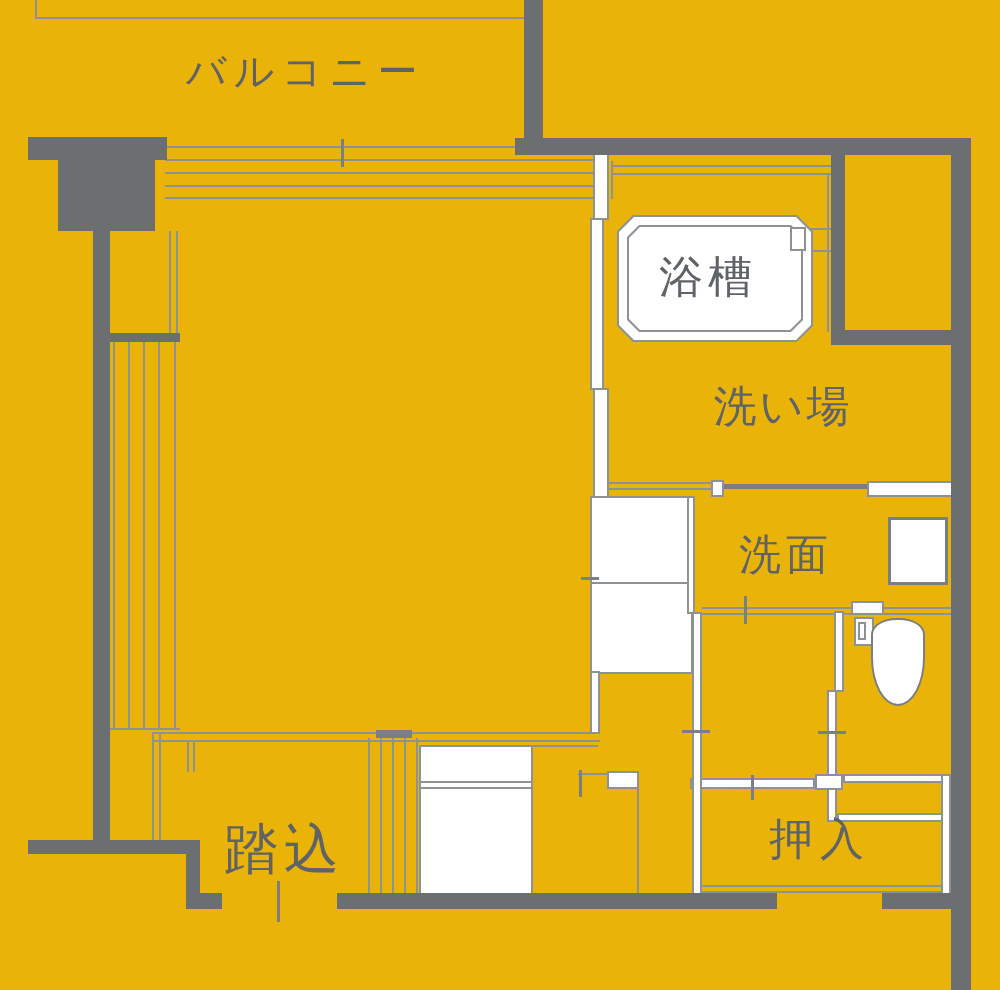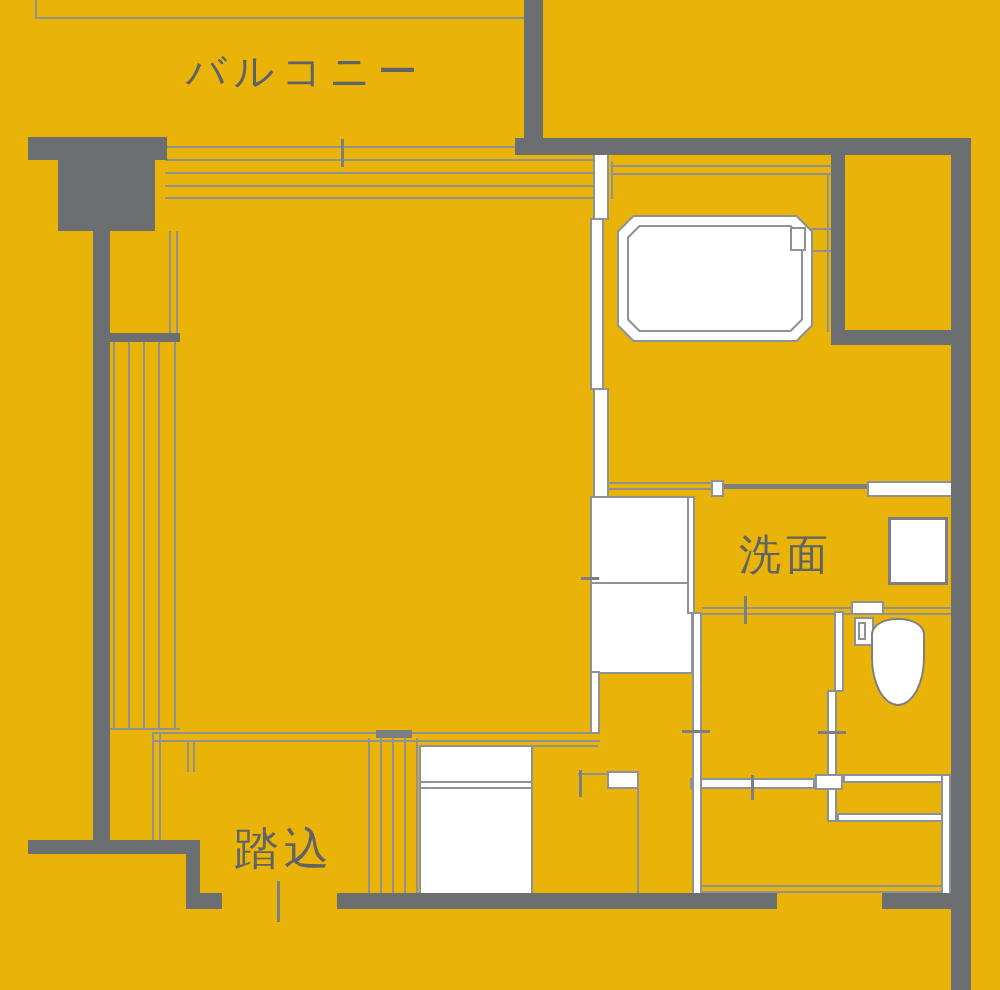--- a/index.html
+++ b/index.html
@@ -113,15 +113,18 @@
     <div class="el m" style="left: 376px; top: 730px; width: 36px; height: 8px;"></div>
     <div class="el m" style="left: 341px; top: 139px; width: 3px; height: 28px;"></div>
     <div class="el m" style="left: 581px; top: 577px; width: 18px; height: 3px;"></div>
     <div class="el m" style="left: 682px; top: 730px; width: 28px; height: 3px;"></div>
     <div class="el m" style="left: 818px; top: 731px; width: 28px; height: 3px;"></div>
     <div class="el m" style="left: 744px; top: 596px; width: 3px; height: 28px;"></div>
     <div class="el m" style="left: 751px; top: 775px; width: 3px; height: 25px;"></div>
     <div class="el m" style="left: 579px; top: 770px; width: 3px; height: 27px;"></div>
     <div class="el m" style="left: 277px; top: 881px; width: 3px; height: 41px;"></div>
     <div class="label" style="left: 305px; top: 72px; font-size: 40px; letter-spacing: 7px;">バルコニー</div>
+    <div class="label" style="left: 708px; top: 278px; font-size: 44px; letter-spacing: 5px;">浴槽</div>
+    <div class="label" style="left: 783px; top: 406px; font-size: 43px; letter-spacing: 3px;">洗い場</div>
     <div class="label" style="left: 786px; top: 555px; font-size: 42px; letter-spacing: 5px;">洗面</div>
-    <div class="label" style="left: 284px; top: 849px; font-size: 45px; letter-spacing: 5px;">踏込</div>
+    <div class="label" style="left: 820px; top: 840px; font-size: 44px; letter-spacing: 7px;">押入</div>
+    <div class="label" style="left: 284px; top: 849px; font-size: 55px; letter-spacing: 5px;">踏込</div>
   </div>
 
 </body></html>

